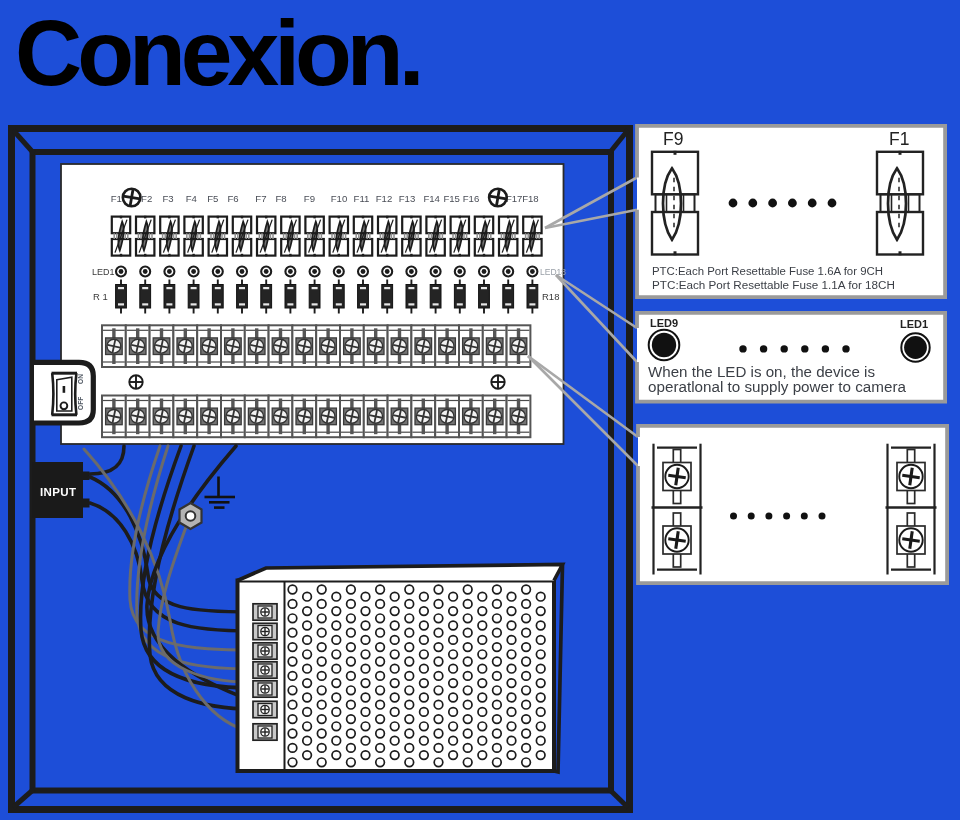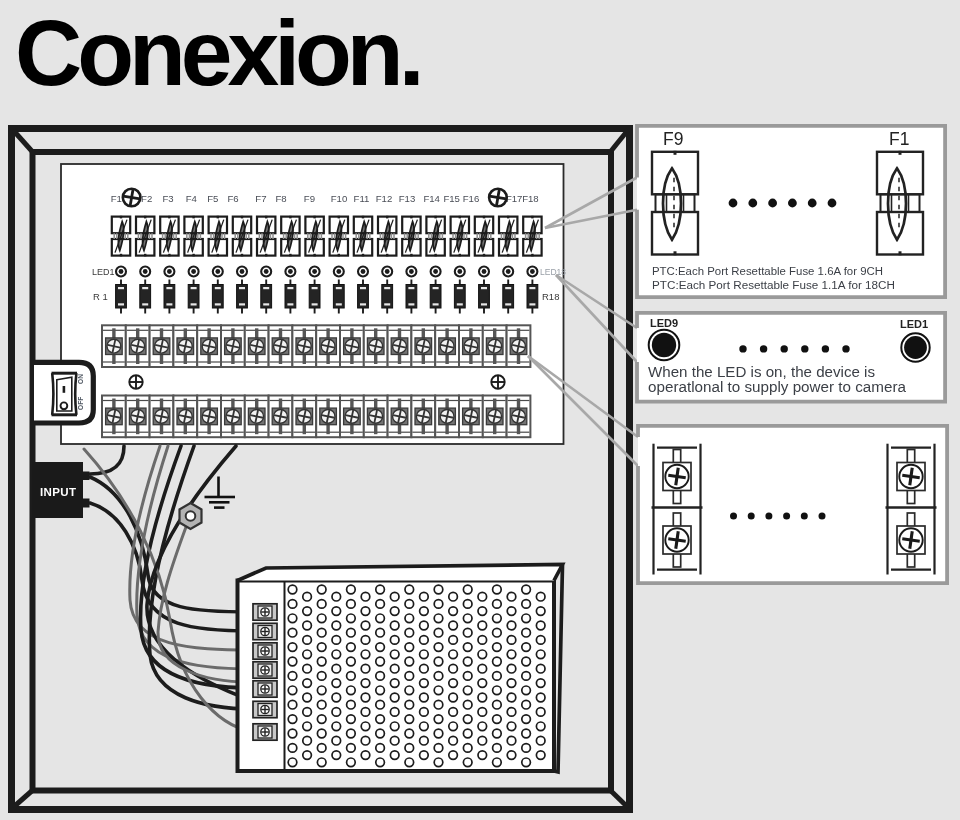--- a/index.html
+++ b/index.html
@@ -1,16 +1,16 @@
 <!DOCTYPE html>
 <html><head>
 <meta charset="utf-8">
 <style>
   html,body{margin:0;padding:0;background:#ffffff;}
-  #page{position:relative;width:960px;height:820px;overflow:hidden;background:#e5e5e5;}
+  #page{position:relative;width:960px;height:820px;overflow:hidden;background:#1d4ed8;}
   svg{display:block;}
   text{font-family:"Liberation Sans",sans-serif;}
 </style>
 </head>
 <body>
 <div id="page">
 <svg width="960" height="820" viewBox="0 0 960 820">
 <defs>
 
   <g id="fuseS" stroke="#1c1c1c" fill="none">

